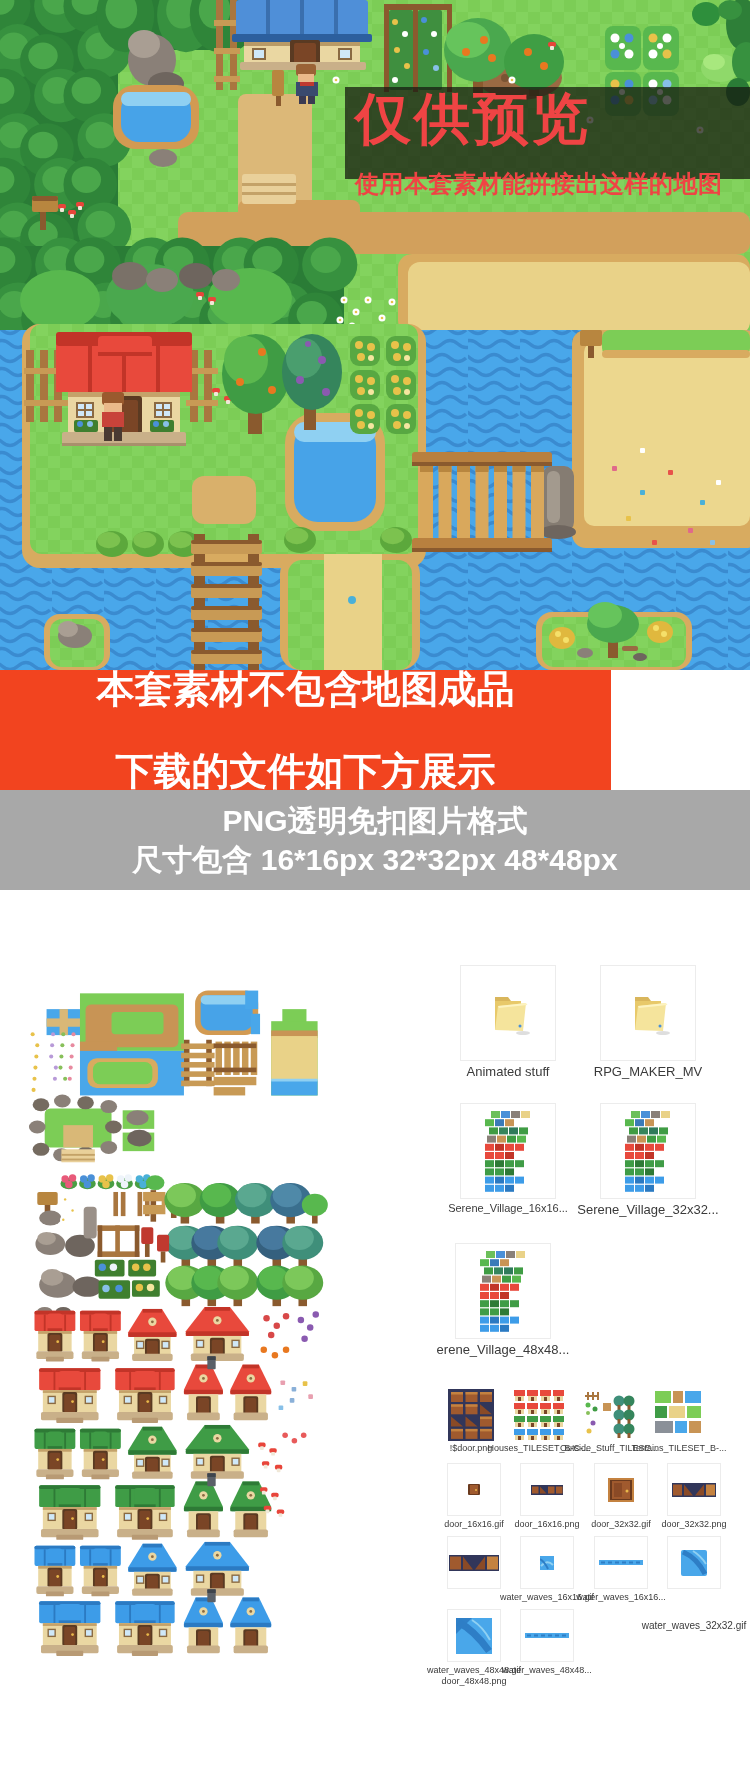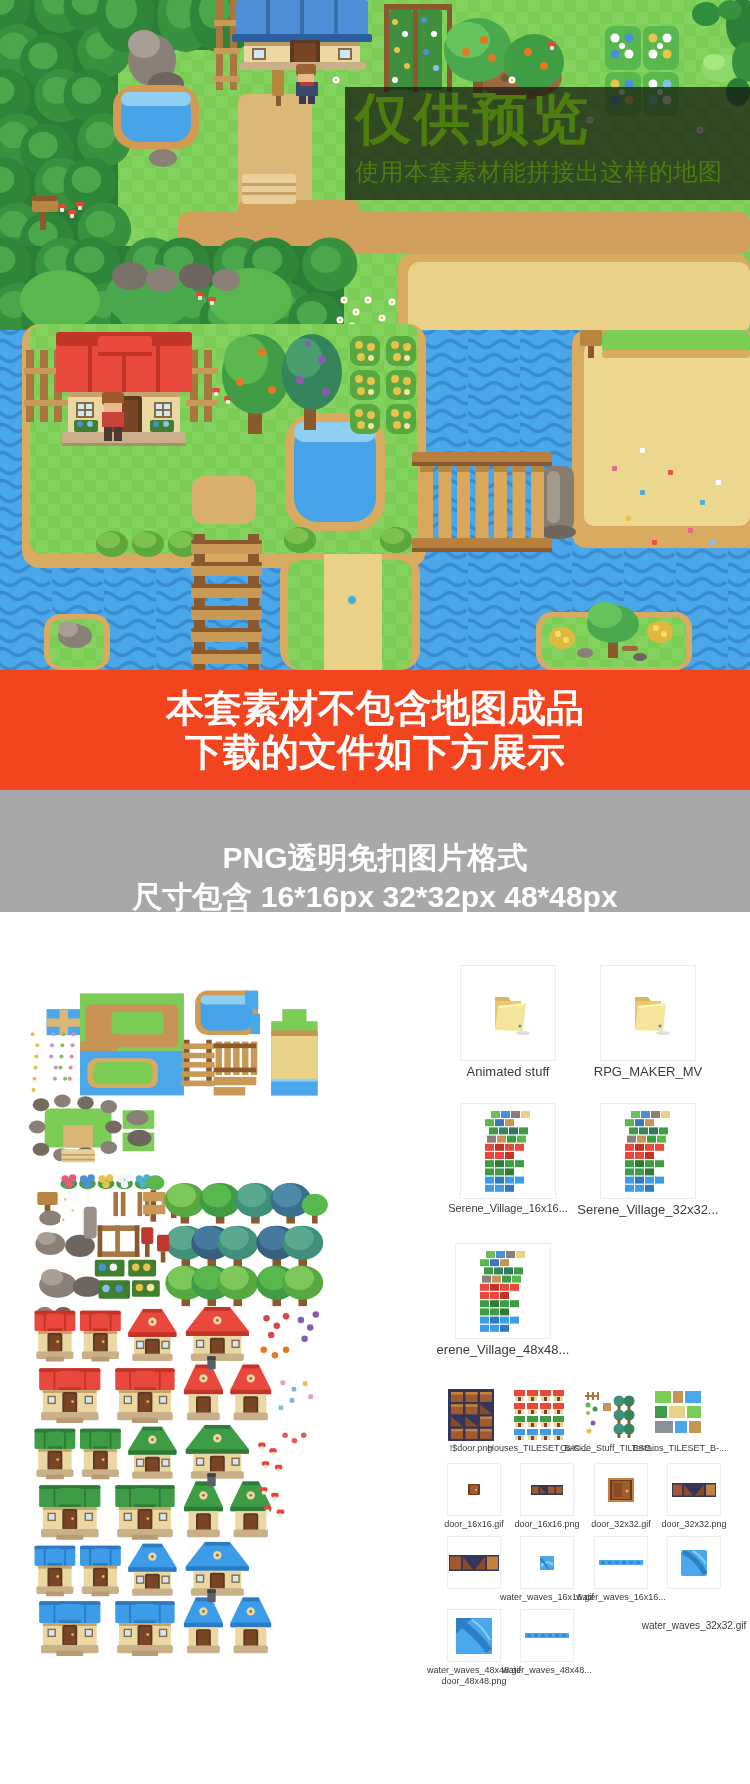--- a/index.html
+++ b/index.html
@@ -1,27 +1,27 @@
 <!DOCTYPE html>
 <html><head>
 <meta charset="utf-8">
 <style>
   html,body{margin:0;padding:0}
   .page{position:relative;width:750px;height:1784px;background:#ffffff;overflow:hidden;
         font-family:"Liberation Sans",sans-serif}
   .map{position:absolute;left:0;top:0;width:750px;height:670px;overflow:hidden}
-  .wm{position:absolute;left:345px;top:87px;width:405px;height:113px;
-      background:rgba(22,26,16,0.74);color:#4d7c0f;padding:3px 0 12px 10px;box-sizing:border-box}
+  .wm{position:absolute;left:345px;top:87px;width:405px;height:92px;
+      background:rgba(22,26,16,0.74);color:#ef4444;padding:3px 0 12px 10px;box-sizing:border-box}
   .wm-title{font-size:56px;font-weight:bold;letter-spacing:3px;line-height:1.02}
-  .wm-sub{font-size:24px;font-weight:normal;letter-spacing:0.5px;margin-top:9px}
-  .banner{position:absolute;left:0;top:670px;width:750px;height:120px;display:flex;
-          flex-direction:column;align-items:center;justify-content:center;gap:6px}
+  .wm-sub{font-size:24px;font-weight:bold;letter-spacing:0.5px;margin-top:21px}
+  .banner{position:absolute;left:0;top:670px;width:611px;height:120px;display:flex;
+          flex-direction:column;align-items:center;justify-content:space-between;gap:6px}
   .banner-l1,.banner-l2{font-size:38px;font-weight:bold;line-height:1}
-  .format{position:absolute;left:0;top:790px;width:750px;height:122px;display:flex;
-          flex-direction:column;align-items:center;justify-content:flex-end;gap:9px}
+  .format{position:absolute;left:0;top:790px;width:750px;height:100px;display:flex;
+          flex-direction:column;align-items:center;justify-content:center;gap:9px}
   .format-l1,.format-l2{font-size:30px;font-weight:bold;line-height:1}
   .files{position:absolute;left:0;top:912px;width:750px;height:872px;background:#fff}
   #tileset-svg{position:absolute;left:28px;top:958px}
   #file-grid{position:absolute;left:0;top:0;width:645px;height:1784px}
   .fcard{position:absolute;display:flex;align-items:center;justify-content:center;background:#fff;box-sizing:border-box}
   .bordered{border:1px solid #ececec}
   .flabel{position:absolute;text-align:center;color:#3a3a3a;white-space:nowrap}
 </style>
 </head>
 <body>

